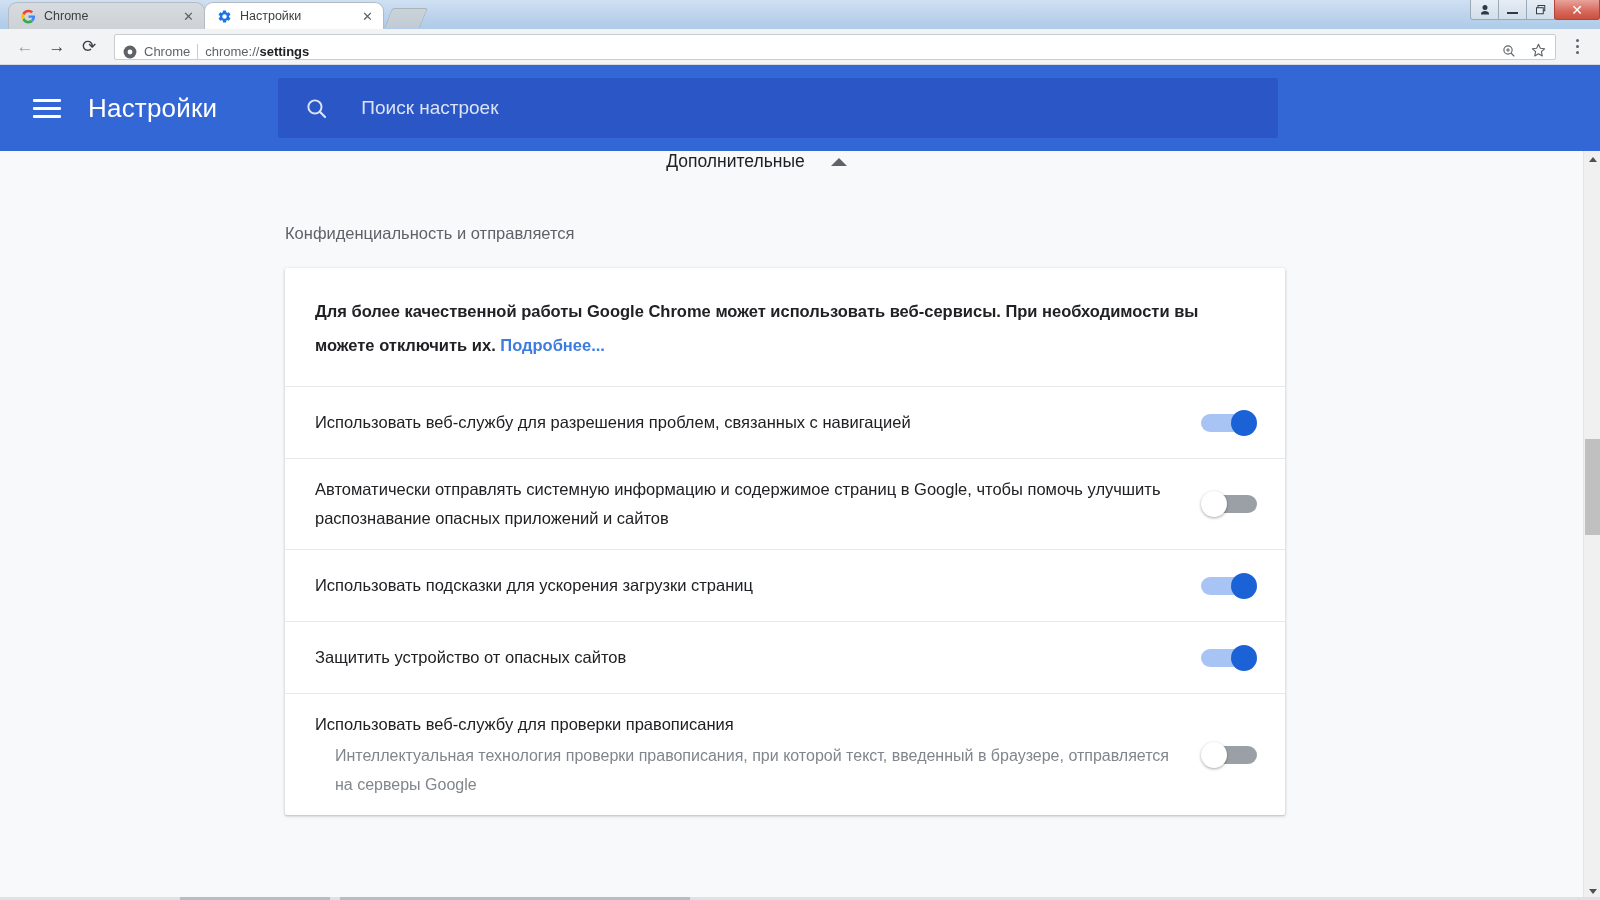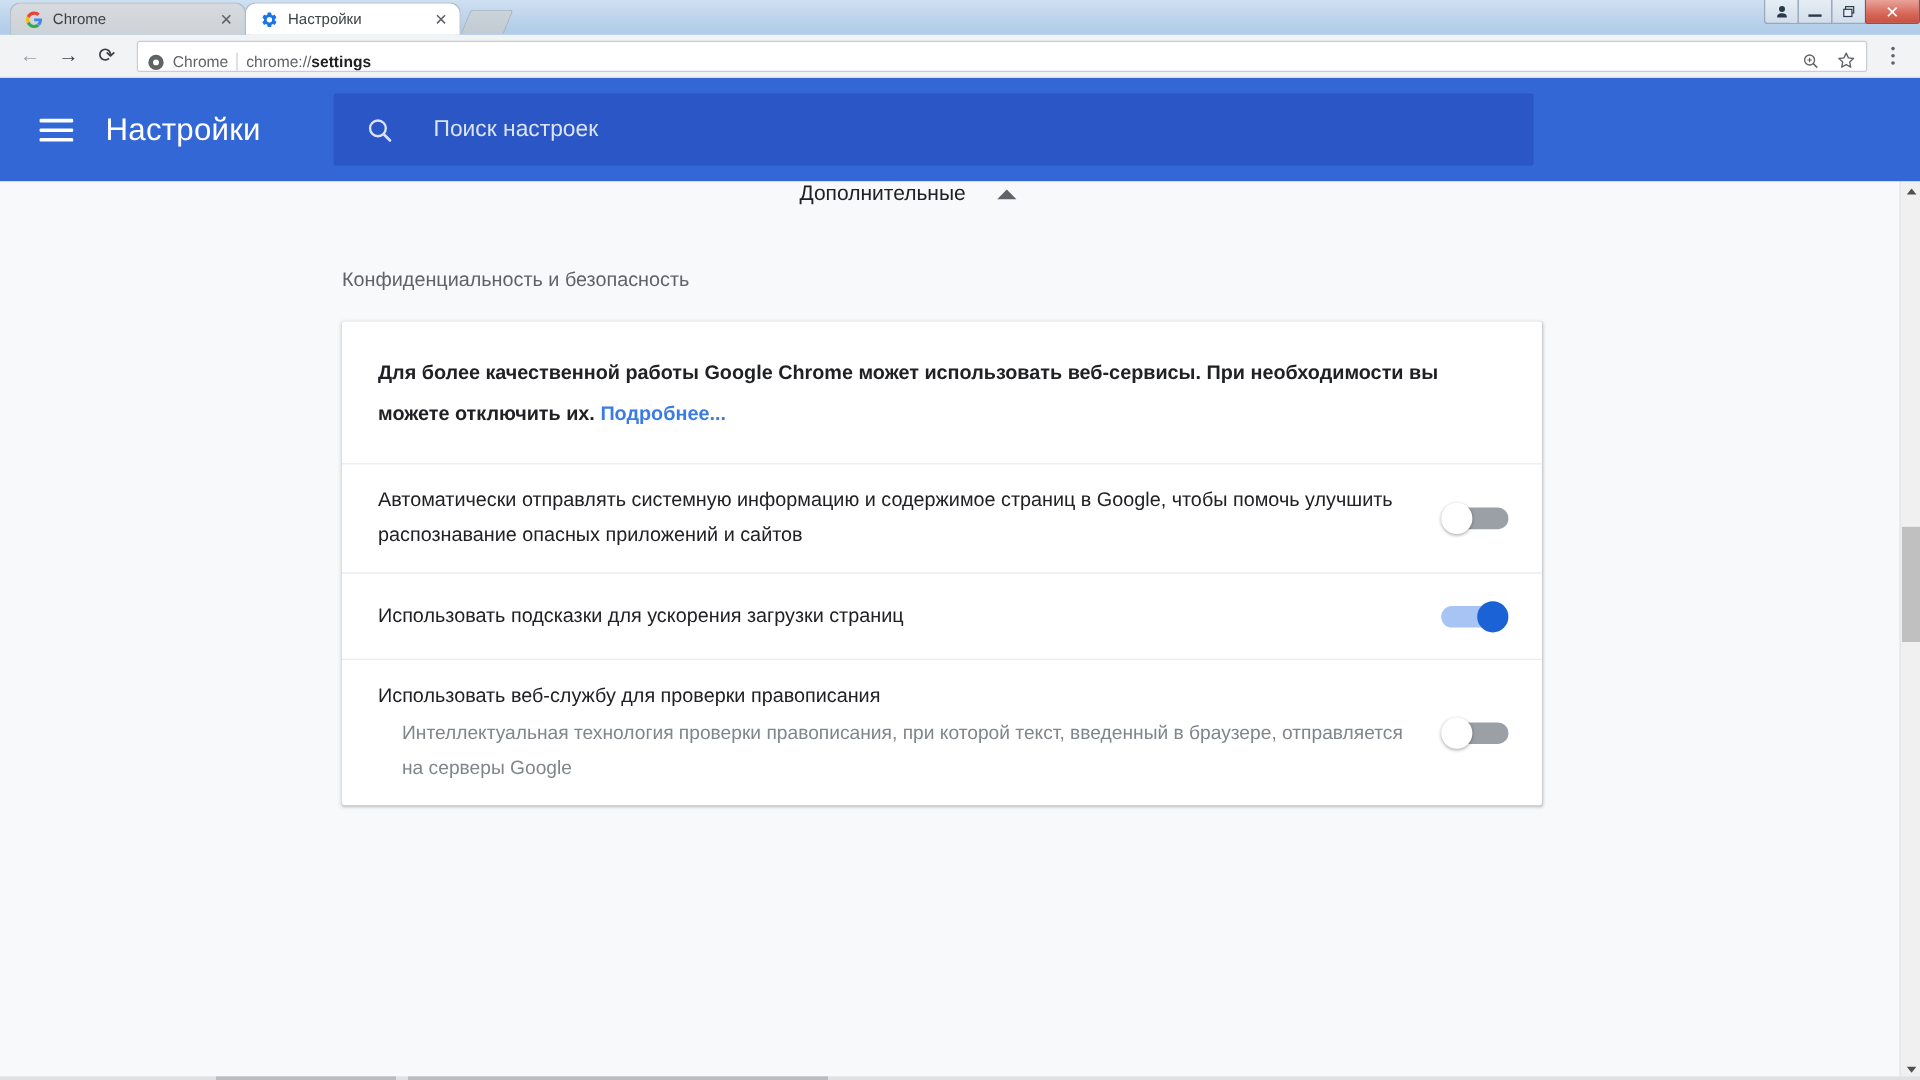--- a/index.html
+++ b/index.html
@@ -467,29 +467,38 @@
   </div>
 
   <div class="content-area">
     <div class="content-scroll">
 
       <div class="advanced-row">
         <span class="advanced-label">Дополнительные</span>
         <span class="advanced-caret"></span>
       </div>
 
-      <div class="section-title">Конфиденциальность и безопасность</div>
+      <div class="section-title">Конфиденциальность и отправляется</div>
 
       <div class="card">
 
         <div class="card-intro">
           <span>Для более качественной работы Google Chrome может использовать веб-сервисы. При необходимости вы можете отключить их.</span>
           <a href="#">Подробнее...</a>
         </div>
 
+        <div class="row">
+          <div class="row-text">
+            <div class="row-label">Использовать веб-службу для разрешения проблем, связанных с навигацией</div>
+          </div>
+          <div class="toggle on">
+            <span class="track"></span>
+            <span class="knob"></span>
+          </div>
+        </div>
 
 
         <div class="row tall">
           <div class="row-text">
             <div class="row-label">Автоматически отправлять системную информацию и содержимое страниц в Google, чтобы помочь улучшить распознавание опасных приложений и сайтов</div>
           </div>
           <div class="toggle off">
             <span class="track"></span>
             <span class="knob"></span>
           </div>
@@ -498,20 +507,29 @@
         <div class="row">
           <div class="row-text">
             <div class="row-label">Использовать подсказки для ускорения загрузки страниц</div>
           </div>
           <div class="toggle on">
             <span class="track"></span>
             <span class="knob"></span>
           </div>
         </div>
 
+        <div class="row">
+          <div class="row-text">
+            <div class="row-label">Защитить устройство от опасных сайтов</div>
+          </div>
+          <div class="toggle on">
+            <span class="track"></span>
+            <span class="knob"></span>
+          </div>
+        </div>
 
         <div class="row x-tall">
           <div class="row-text">
             <div class="row-label">Использовать веб-службу для проверки правописания</div>
             <div class="row-sub">Интеллектуальная технология проверки правописания, при которой текст, введенный в браузере, отправляется на серверы Google</div>
           </div>
           <div class="toggle off">
             <span class="track"></span>
             <span class="knob"></span>
           </div>

